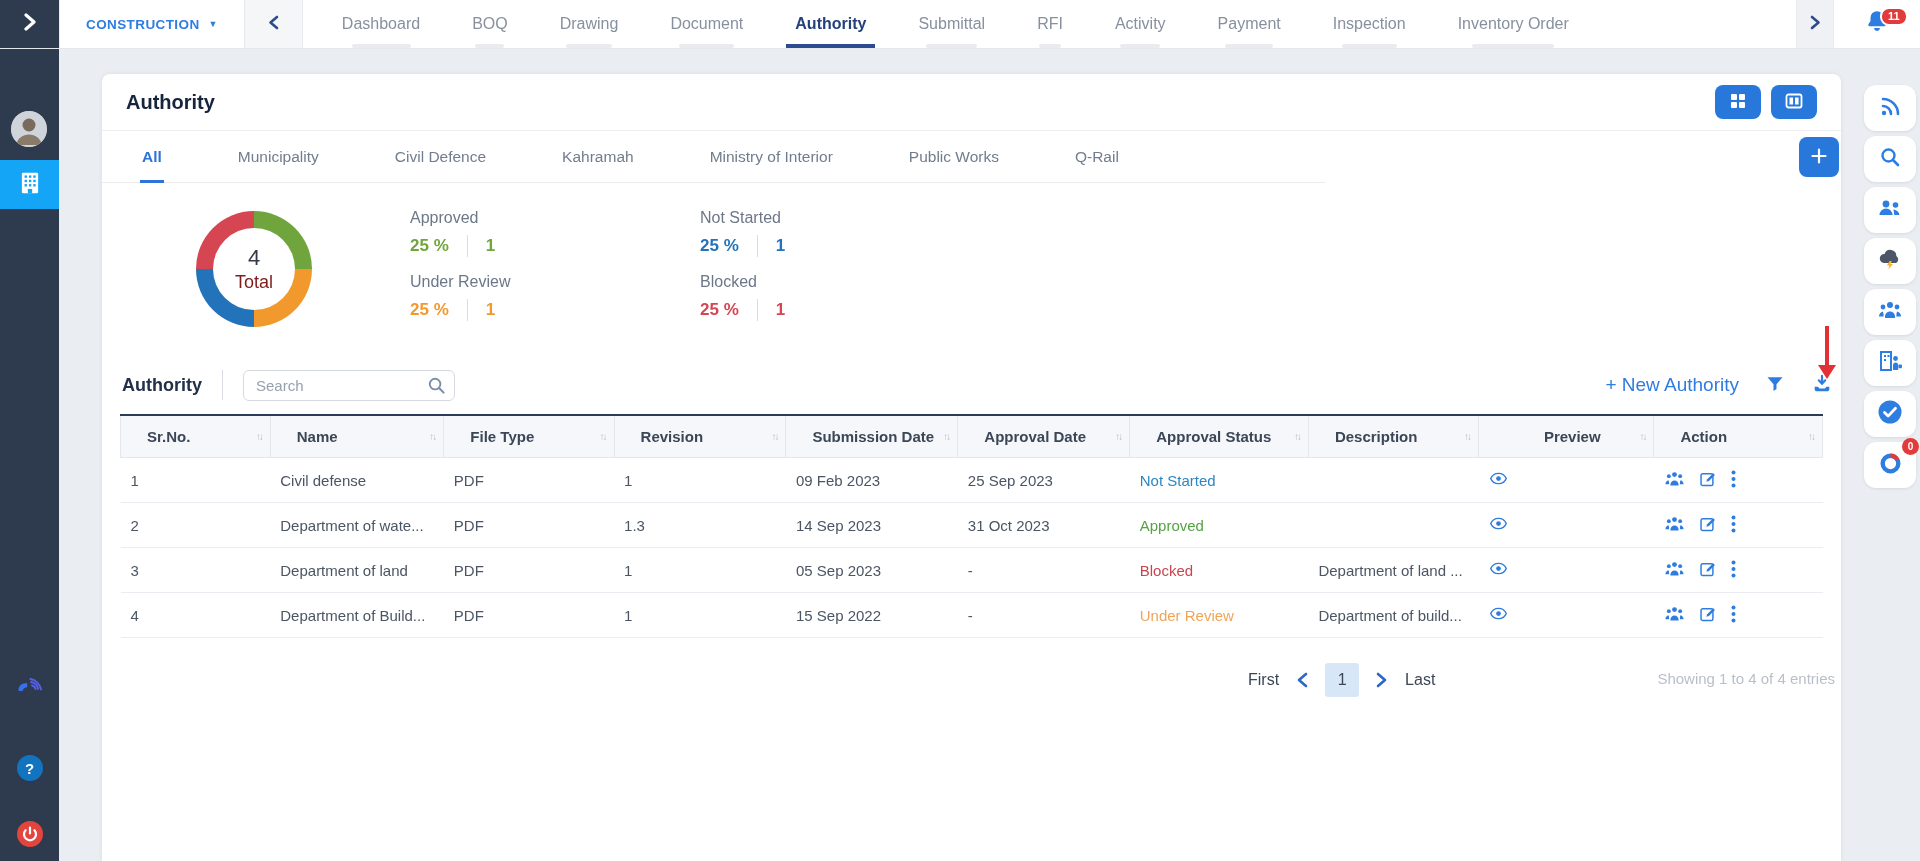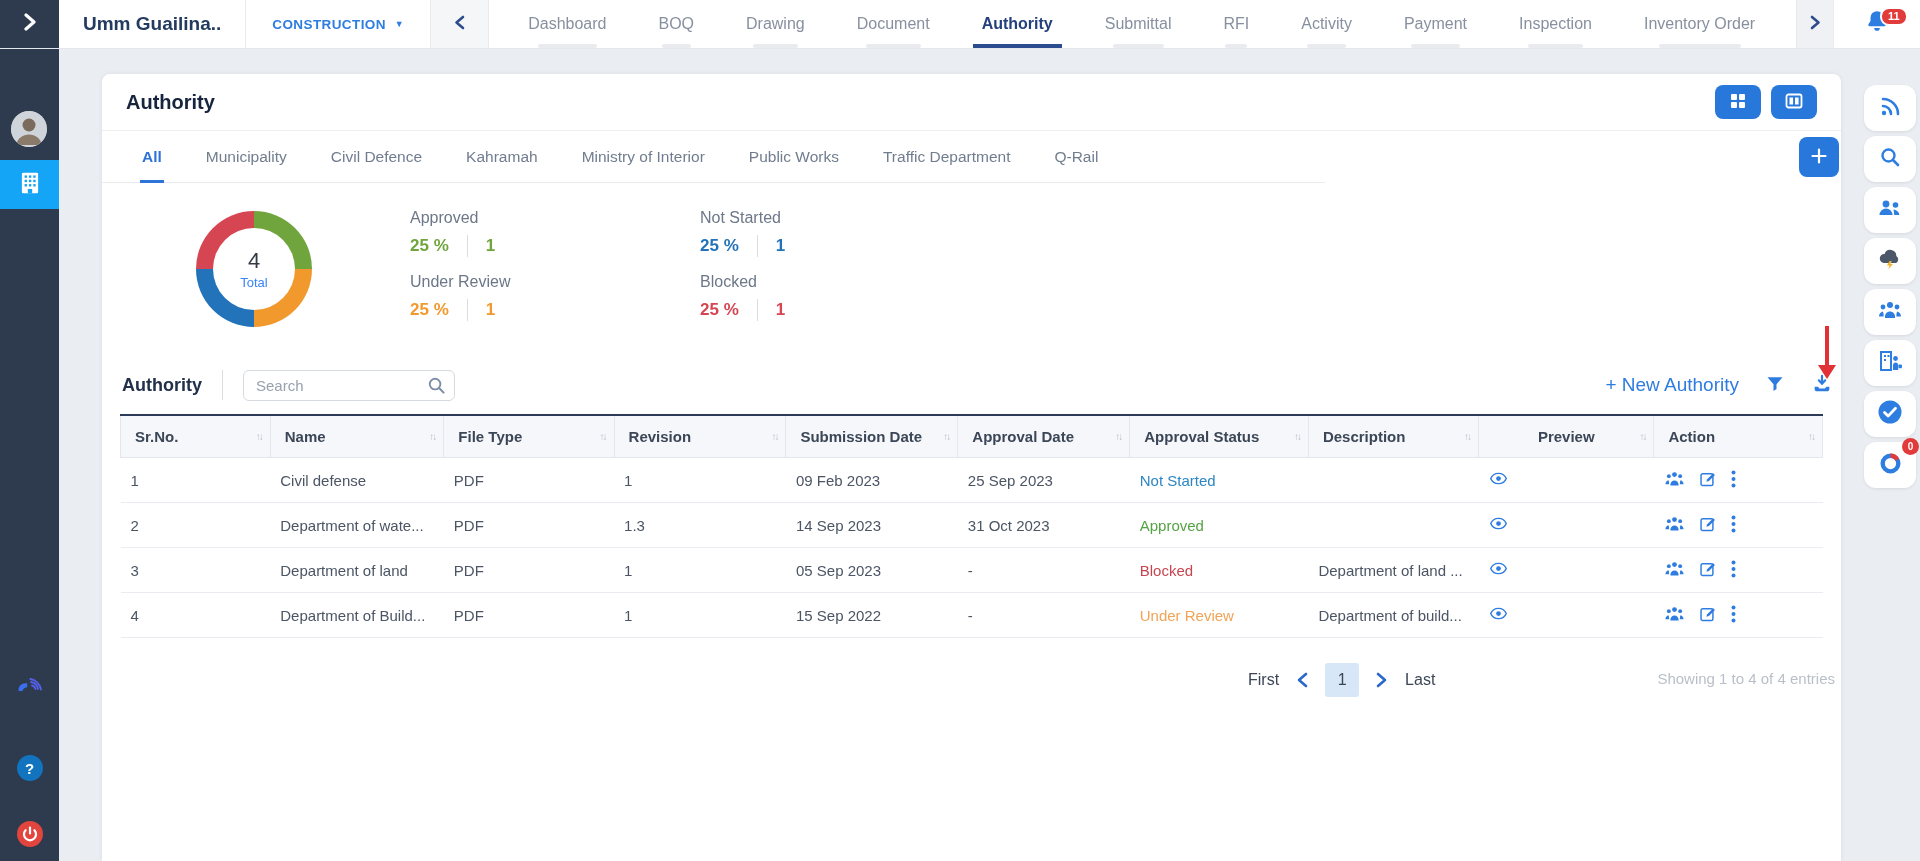--- a/index.html
+++ b/index.html
@@ -46,35 +46,35 @@
 
   
   .card { position:absolute; left:102px; top:74px; width:1739px; height:787px; background:#fff;
           border-radius:8px 8px 0 0; box-shadow:0 0 5px rgba(30,45,70,.07); z-index:10; }
   .card-header { height:57px; display:flex; align-items:center; padding:0 24px; border-bottom:1px solid #eceef2; }
   .card-title { font-size:20px; font-weight:700; color:#16243d; }
   .view-toggles { margin-left:auto; display:flex; gap:10px; }
   .toggle-btn { width:46px; height:34px; background:#2878dc; border:none; border-radius:8px; cursor:pointer;
                 display:flex; align-items:center; justify-content:center; }
 
-  .subtabs { position:relative; height:52px; display:flex; align-items:stretch; gap:44px; padding-left:40px; }
+  .subtabs { position:relative; height:52px; display:flex; align-items:stretch; gap:76px; padding-left:40px; }
   .subtabs::after { content:""; position:absolute; left:0; bottom:0; width:1223px; height:1px; background:#e9ebef; }
   .subtab { position:relative; display:flex; align-items:center; font-size:15.5px; color:#717d8e; cursor:pointer; }
   .subtab.active { color:#2e73d8; font-weight:700; }
   .subtab.active::after { content:""; position:absolute; left:-2px; right:-2px; bottom:0; height:3px; background:#2e73d8; z-index:2; }
   .add-btn { position:absolute; right:2px; top:6px; width:40px; height:40px; background:#2878dc; border:none; border-radius:8px;
              color:#fff; font-size:24px; font-weight:400; cursor:pointer; display:flex; align-items:center; justify-content:center; z-index:3; }
 
   
   .stats { position:relative; height:177px; }
   .donut { position:absolute; left:94px; top:28px; width:116px; height:116px; border-radius:50%; }
   .donut-hole { position:absolute; left:17px; top:17px; width:82px; height:82px; border-radius:50%; background:#fff;
                 display:flex; flex-direction:column; align-items:center; justify-content:center; }
   .donut-total { font-size:22px; color:#333a45; }
-  .donut-total-label { font-size:13px; color:#3b82f6; margin-top:1px; }
+  .donut-total-label { font-size:18px; color:#7f1d1d; margin-top:1px; }
   .legend { position:absolute; left:308px; top:26px; display:grid; grid-auto-flow:column;
             grid-template-rows:auto auto; grid-template-columns:290px auto; row-gap:16px; }
   .stat-label { font-size:16px; color:#6c7788; margin-bottom:8px; }
   .stat-vals { display:flex; align-items:center; gap:18px; }
   .pct, .cnt { font-size:17px; font-weight:700; }
   .vdiv { width:1px; height:22px; background:#d9dde3; }
 
   
   .toolbar { position:relative; height:50px; display:flex; align-items:center; padding:0 8px 0 20px; }
   .toolbar-title { font-size:18px; font-weight:700; color:#22304a; }
@@ -90,21 +90,21 @@
 
   
   .annot-arrow { position:absolute; left:1716px; top:252px; width:18px; height:54px; z-index:15; pointer-events:none; }
   .annot-line { position:absolute; left:7px; top:0; width:4px; height:40px; background:#e13036; }
   .annot-head { position:absolute; left:0; top:39px; width:0; height:0;
                 border-left:9px solid transparent; border-right:9px solid transparent; border-top:14px solid #e13036; }
 
   
   table.grid { table-layout:fixed; width:1703px; margin:4px 18px 0 18px; border-collapse:collapse; }
   table.grid thead th { height:32px; background:#f5f7fa; border:1px solid #e4e8ed; border-top:2px solid #2c3b57;
-                        font-size:15px; font-weight:700; color:#3b4657; text-align:left; padding:0 8px 0 14px; cursor:pointer; }
+                        font-size:15px; font-weight:700; color:#3b4657; text-align:left; padding:0 8px 0 26px; cursor:pointer; }
   .th-inner { display:flex; align-items:center; justify-content:space-between; }
   .th-center .lbl { margin:12px auto; }
   .sort { font-size:10px; color:#b6bdc9; letter-spacing:-2px; }
   table.grid tbody td { height:45px; border-bottom:1px solid #e9ecf0; font-size:15px; color:#4b5564; padding:0 10px; }
   .cell-icons { display:flex; align-items:center; gap:14px; }
 
   
   .pagination { position:relative; height:44px; margin-top:20px; }
   .pager { position:absolute; left:1146px; top:0; height:44px; display:flex; align-items:center; gap:17px; }
   .pg-text { font-size:16px; color:#3c4656; cursor:pointer; }
@@ -119,21 +119,20 @@
 <div id="app">
 
   <div class="topbar">
     <div class="tb-dark">
       <span>
         <svg width="14" height="18" viewBox="0 0 14 18">
             <path d="M3 2l8 7-8 7" fill="none" stroke="#fff" stroke-width="3.2" stroke-linecap="round" stroke-linejoin="round"></path>
           </svg>
       </span>
     </div>
-    <div class="tb-title">Umm Guailina..</div>
     <div class="tb-module">
       <span>CONSTRUCTION</span>
       <span style="font-size:9px;">▼</span>
     </div>
     <div class="tb-back">
       <span>
         <svg width="11" height="15" viewBox="0 0 11 15">
             <path d="M9 2L2.5 7.5 9 13" fill="none" stroke="#2c4c8c" stroke-width="2.6" stroke-linecap="round" stroke-linejoin="round"></path>
           </svg>
       </span>
@@ -327,21 +326,20 @@
       </div>
     </div>
 
     <div class="subtabs">
       <div class="subtab active">All</div>
       <div class="subtab">Municipality</div>
       <div class="subtab">Civil Defence</div>
       <div class="subtab">Kahramah</div>
       <div class="subtab">Ministry of Interior</div>
       <div class="subtab">Public Works</div>
-      <div class="subtab">Traffic Department</div>
       <div class="subtab">Q-Rail</div>
       <button class="add-btn">
         <span>
           <svg width="18" height="18" viewBox="0 0 18 18">
               <path d="M9 2.5v13M2.5 9h13" stroke="#fff" stroke-width="2.2" stroke-linecap="round"></path>
             </svg>
         </span>
       </button>
     </div>
 

